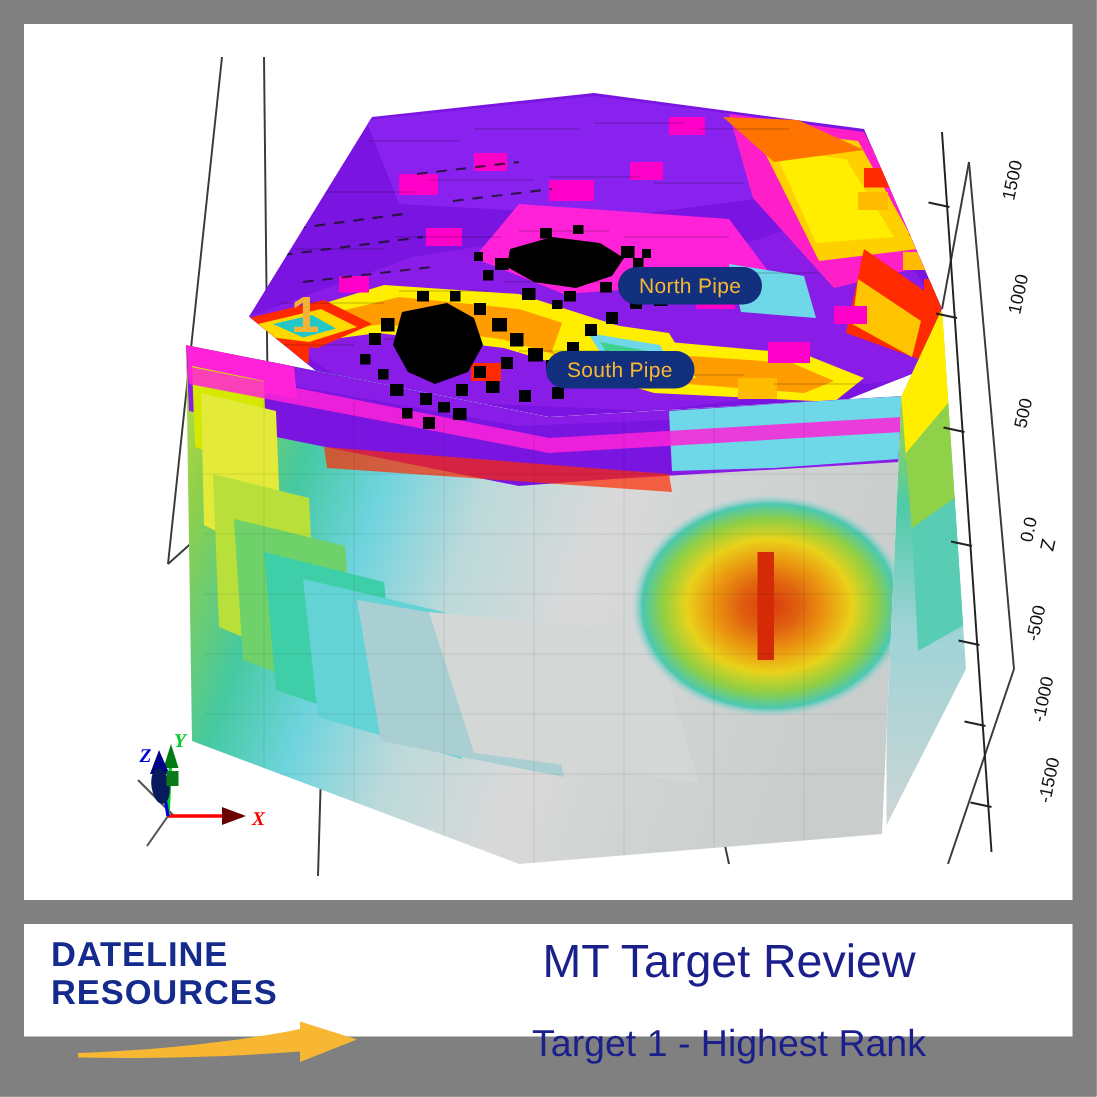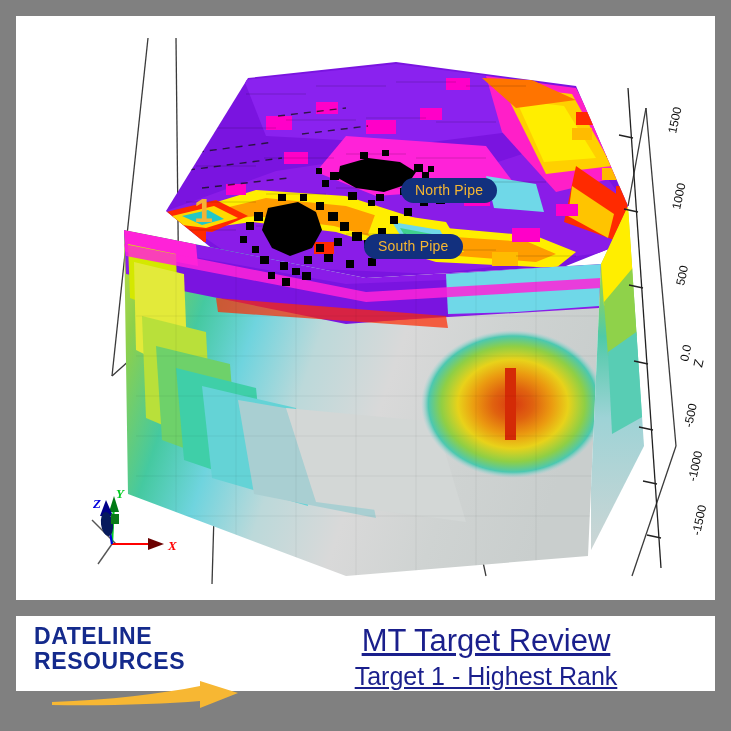--- a/index.html
+++ b/index.html
@@ -12,42 +12,42 @@
   
   #plot-panel{position:absolute;left:16px;top:16px;width:699px;height:584px;
               background:#ffffff;overflow:hidden;}
   #plot-svg{position:absolute;left:0;top:0;width:699px;height:584px;}
 
   
   .pipe-label{position:absolute;background:#12307e;color:#f7b731;
               border-radius:14px;padding:4px 14px 5px 14px;
               font-size:14px;letter-spacing:.2px;white-space:nowrap;
               font-family:"Liberation Sans", sans-serif;}
-  #north-pipe{left:385px;top:162px;}
+  #north-pipe{left:396px;top:162px;}
   #south-pipe{left:348px;top:218px;text-align:center;}
 
   
   #target-number{position:absolute;left:178px;top:177px;color:#f5b335;
                  font-size:34px;font-weight:700;line-height:1;
                  font-family:"Liberation Sans", sans-serif;}
 
   
   #footer{position:absolute;left:16px;top:616px;width:699px;height:75px;
           background:#ffffff;}
   #logo-block{position:absolute;left:18px;top:8px;width:210px;height:84px;}
   .logo-line{color:#142a8c;font-weight:700;font-size:23px;letter-spacing:.6px;
              line-height:25px;font-family:"Liberation Sans", sans-serif;}
   #logo-arrow{position:absolute;left:16px;top:56px;width:190px;height:30px;}
 
   #title-block{position:absolute;left:250px;top:6px;width:440px;
-               text-align:center;color:#1a1f8c;text-decoration:underline;}
+               text-align:center;color:#1a1f8c;}
   #main-title{font-size:31px;line-height:38px;
               font-family:"Liberation Sans", sans-serif;}
   #sub-title{font-size:25px;line-height:32px;
-             font-family:"Liberation Sans", sans-serif;}
+             font-family:"Liberation Sans", sans-serif;margin-top:20px;}
 
   
   .tick-text{font-family:"Liberation Sans", sans-serif;font-size:12px;fill:#111;}
   .triad-text{font-family:"Liberation Serif", serif;font-size:13px;
               font-style:italic;font-weight:700;}
 </style>
 </head>
 <body>
 
 <div id="root">

